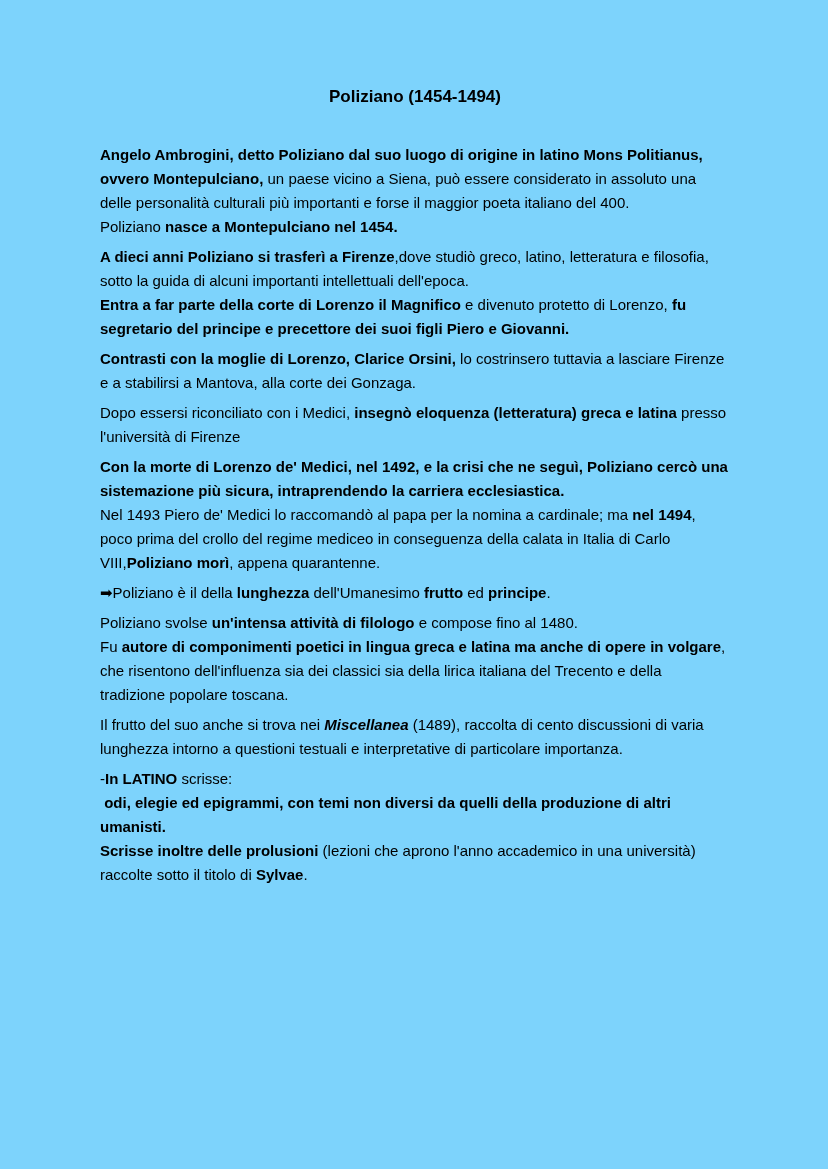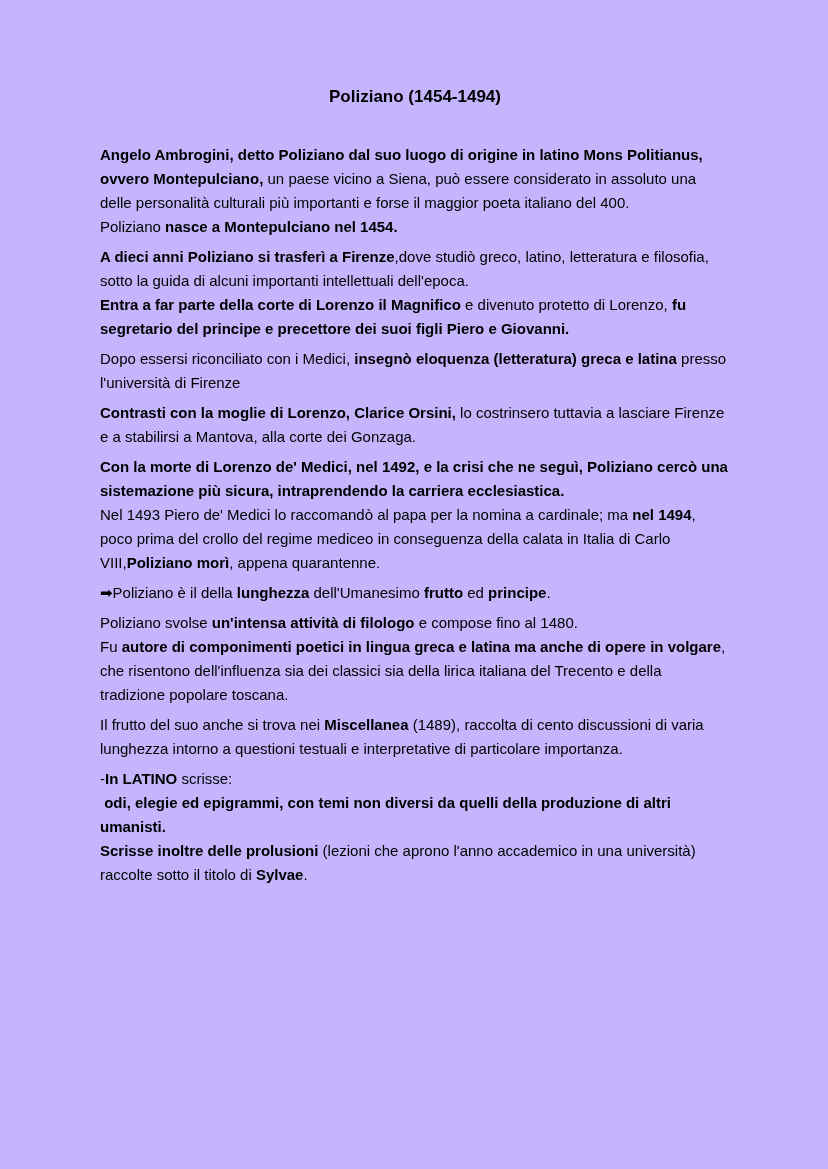--- a/index.html
+++ b/index.html
@@ -11,49 +11,49 @@
   body {
     width: 828px;
     height: 1169px;
     font-family: "Liberation Sans", "DejaVu Sans", sans-serif;
     color: #000000;
   }
   .page {
     box-sizing: border-box;
     width: 828px;
     height: 1169px;
-    background: #c4b5fd;
+    background: #7dd3fc;
     padding: 85px 98px 22px 100px;
     overflow: hidden;
   }
   .doc-title {
     font-size: 17px;
     line-height: 24px;
     font-weight: 700;
     text-align: center;
     margin: 0 0 34px 0;
   }
   .para {
     font-size: 15px;
     line-height: 24px;
     margin: 6px 0;
     white-space: pre-wrap;
   }
   .bold   { font-weight: 700; }
-  .italic { }
+  .italic { font-style: italic; }
 </style>
 </head>
 <body>
 
 <div class="page">
   <h1 class="doc-title">Poliziano (1454-1494)</h1>
   <div>
       <p class="para"><span class="bold">Angelo Ambrogini, detto Poliziano dal suo luogo di origine in latino Mons Politianus, ovvero Montepulciano,</span><span> un paese vicino a Siena, può essere considerato in assoluto una delle personalità culturali più importanti e forse il maggior poeta italiano del 400.</span><br><span>Poliziano </span><span class="bold">nasce a Montepulciano nel 1454.</span></p>
       <p class="para"><span class="bold">A dieci anni Poliziano si trasferì a Firenze</span><span>,dove studiò greco, latino, letteratura e filosofia, sotto la guida di alcuni importanti intellettuali dell'epoca.</span><br><span class="bold">Entra a far parte della corte di Lorenzo il Magnifico</span><span> e divenuto protetto di Lorenzo, </span><span class="bold">fu segretario del principe e precettore dei suoi figli Piero e Giovanni.</span></p>
+      <p class="para"><span class="bold">Contrasti con la moglie di Lorenzo, Clarice Orsini,</span><span> lo costrinsero tuttavia a lasciare Firenze e a stabilirsi a Mantova, alla corte dei Gonzaga.</span></p>
       <p class="para"><span>Dopo essersi riconciliato con i Medici, </span><span class="bold">insegnò eloquenza (letteratura) greca e latina</span><span> presso l'università di Firenze</span></p>
-      <p class="para"><span class="bold">Contrasti con la moglie di Lorenzo, Clarice Orsini,</span><span> lo costrinsero tuttavia a lasciare Firenze e a stabilirsi a Mantova, alla corte dei Gonzaga.</span></p>
       <p class="para"><span class="bold">Con la morte di Lorenzo de' Medici, nel 1492, e la crisi che ne seguì, Poliziano cercò una sistemazione più sicura, intraprendendo la carriera ecclesiastica.</span><br><span>Nel 1493 Piero de' Medici lo raccomandò al papa per la nomina a cardinale; ma </span><span class="bold">nel 1494</span><span>, poco prima del crollo del regime mediceo in conseguenza della calata in Italia di Carlo VIII,</span><span class="bold">Poliziano morì</span><span>, appena quarantenne.</span></p>
       <p class="para"><span>➡Poliziano è il della </span><span class="bold">lunghezza</span><span> dell'Umanesimo </span><span class="bold">frutto</span><span> ed </span><span class="bold">principe</span><span>.</span><br></p>
       <p class="para"><span>Poliziano svolse </span><span class="bold">un'intensa attività di filologo</span><span> e compose fino al 1480.</span><br><span>Fu </span><span class="bold">autore di componimenti poetici in lingua greca e latina ma anche di opere in volgare</span><span>, che risentono dell'influenza sia dei classici sia della lirica italiana del Trecento e della tradizione popolare toscana.</span></p>
       <p class="para"><span>Il frutto del suo anche si trova nei </span><span class="bold italic">Miscellanea</span><span> (1489), raccolta di cento discussioni di varia lunghezza intorno a questioni testuali e interpretative di particolare importanza.</span></p>
       <p class="para"><span>-</span><span class="bold">In LATINO </span><span>scrisse:</span><br><span class="bold"> odi, elegie ed epigrammi, con temi non diversi da quelli della produzione di altri umanisti.</span><br><span class="bold">Scrisse inoltre delle prolusioni</span><span> (lezioni che aprono l'anno accademico in una università) raccolte sotto il titolo di </span><span class="bold">Sylvae</span><span>.</span></p>
     </div>
 </div>
 
 </body></html>

